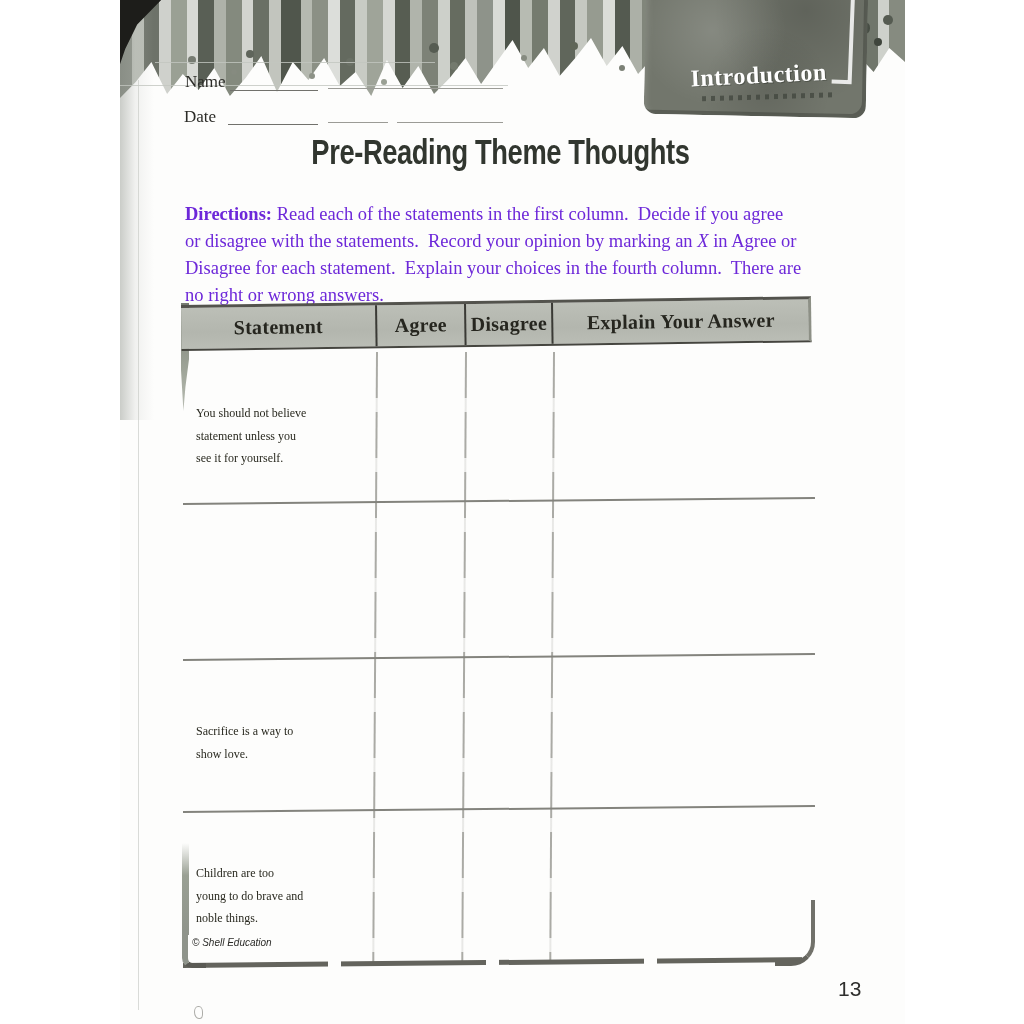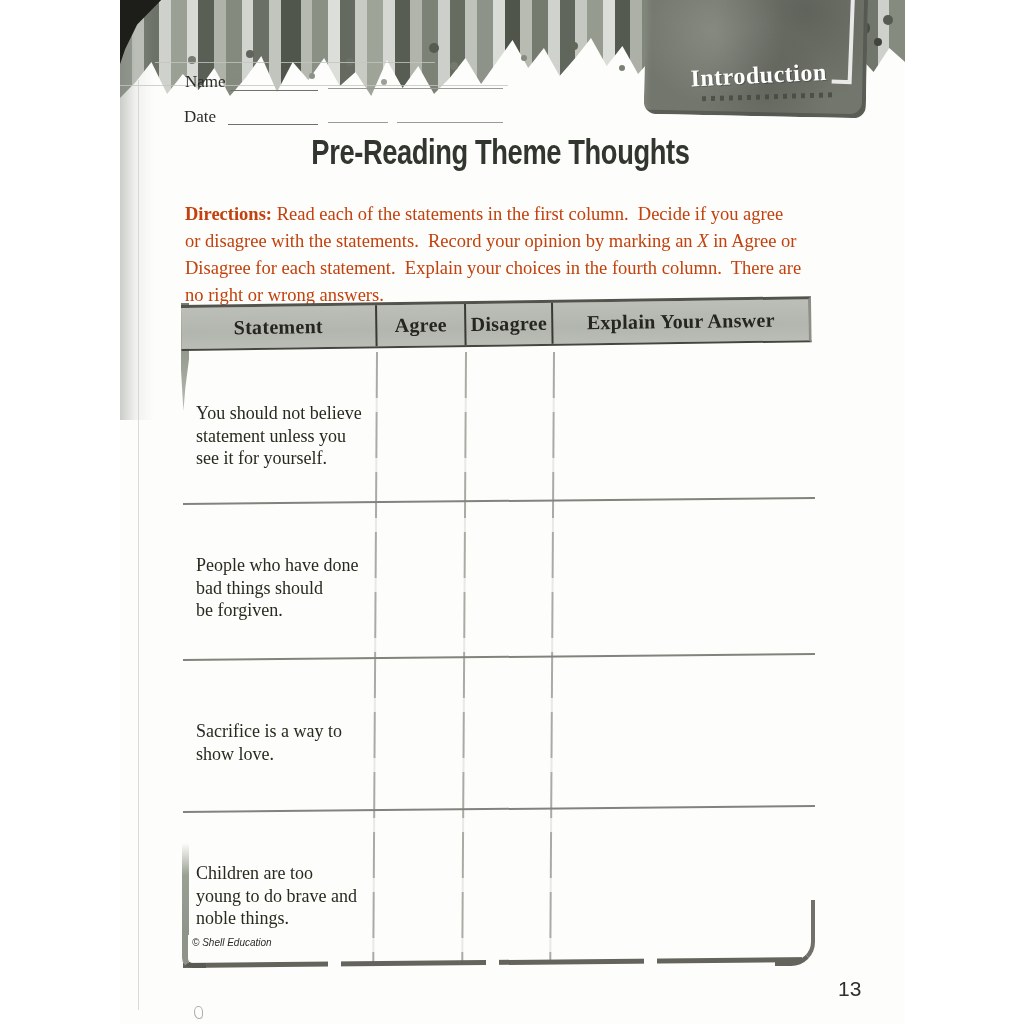--- a/index.html
+++ b/index.html
@@ -69,21 +69,21 @@
   .dl-a{left:108px;top:124px;width:90px;}
   .dl-b{left:208px;top:122px;width:60px;}
   .dl-c{left:277px;top:122px;width:106px;}
 
   
   .title{position:absolute;left:65px;top:132px;width:630px;display:flex;justify-content:center;}
   .title span{font-family:"Liberation Sans","DejaVu Sans",sans-serif;font-weight:bold;font-size:35px;
     color:#31362f;letter-spacing:-.5px;transform:scaleX(.78);white-space:nowrap;}
 
   
-  .directions{position:absolute;left:65px;top:201px;font-size:18.5px;line-height:27px;color:#c2410c;}
+  .directions{position:absolute;left:65px;top:201px;font-size:18.5px;line-height:27px;color:#6d28d9;}
   .dline{white-space:pre;}
   .dlabel{font-weight:bold;}
   .xmark{font-style:italic;}
 
   
   .thead{position:absolute;left:61px;top:305px;width:630px;height:46px;display:flex;
     background:linear-gradient(180deg,#bcbfb7,#b3b6ae 60%,#babdb5);
     border-top:3px solid #53534d;border-bottom:2px solid #45453f;border-right:3px solid #8d9086;
     transform:rotate(-.8deg);transform-origin:left top;box-sizing:border-box;}
   .th{display:flex;align-items:center;justify-content:center;font-weight:bold;font-size:20px;
@@ -108,21 +108,21 @@
   .lbar-top{position:absolute;left:61px;top:303px;width:8px;height:108px;
     background:linear-gradient(180deg,#777c72,#9aa094 55%,#b9bdb3);
     clip-path:polygon(0 0,100% 0,100% 52%,55% 78%,30% 100%,0 62%);}
   .lbar-bottom{position:absolute;left:62px;top:843px;width:7px;height:92px;
     background:linear-gradient(180deg,rgba(154,160,148,0),#9aa094 35%,#8f948b);}
   .corner-bl{position:absolute;left:62px;top:930px;width:24px;height:38px;box-sizing:border-box;
     border-left:6px solid #8f948b;border-bottom:5px solid #5a5a54;border-bottom-left-radius:10px;}
   .corner-br{position:absolute;left:655px;top:900px;width:40px;height:66px;box-sizing:border-box;
     border-right:4px solid #71716a;border-bottom:5px solid #64645d;border-bottom-right-radius:24px;}
 
-  .stmt{position:absolute;left:76px;font-size:18px;line-height:22.5px;color:#29291f;}
+  .stmt{position:absolute;left:76px;font-size:12px;line-height:22.5px;color:#29291f;}
   .stmt div{white-space:nowrap;}
   .stmt-1{top:402px;}.stmt-2{top:554px;}.stmt-3{top:720px;}.stmt-4{top:862px;}
 
   
   .foot{font-family:"Liberation Sans","DejaVu Sans",sans-serif;font-style:italic;color:#2a2a27;}
   .foot-pub{position:absolute;left:72px;top:937px;font-size:10px;}
   .foot-ref{position:absolute;left:255px;top:986px;width:440px;text-align:right;font-size:14px;}
   .foot-page{position:absolute;left:718px;top:977px;font-family:"Liberation Sans","DejaVu Sans",sans-serif;
     font-size:21px;color:#2f2f2d;}
   .foot-squiggle{position:absolute;left:74px;top:1006px;width:7px;height:11px;
@@ -186,25 +186,20 @@
     <div class="tbottom"></div>
     <div class="lbar-bottom"></div>
     <div class="corner-bl"></div>
     <div class="corner-br"></div>
 
     <div class="stmt stmt-1">
       <div>You should not believe</div>
       <div>statement unless you</div>
       <div>see it for yourself.</div>
     </div>
-    <div class="stmt stmt-2">
-      <div>People who have done</div>
-      <div>bad things should</div>
-      <div>be forgiven.</div>
-    </div>
     <div class="stmt stmt-3">
       <div>Sacrifice is a way to</div>
       <div>show love.</div>
     </div>
     <div class="stmt stmt-4">
       <div>Children are too</div>
       <div>young to do brave and</div>
       <div>noble things.</div>
     </div>
 

